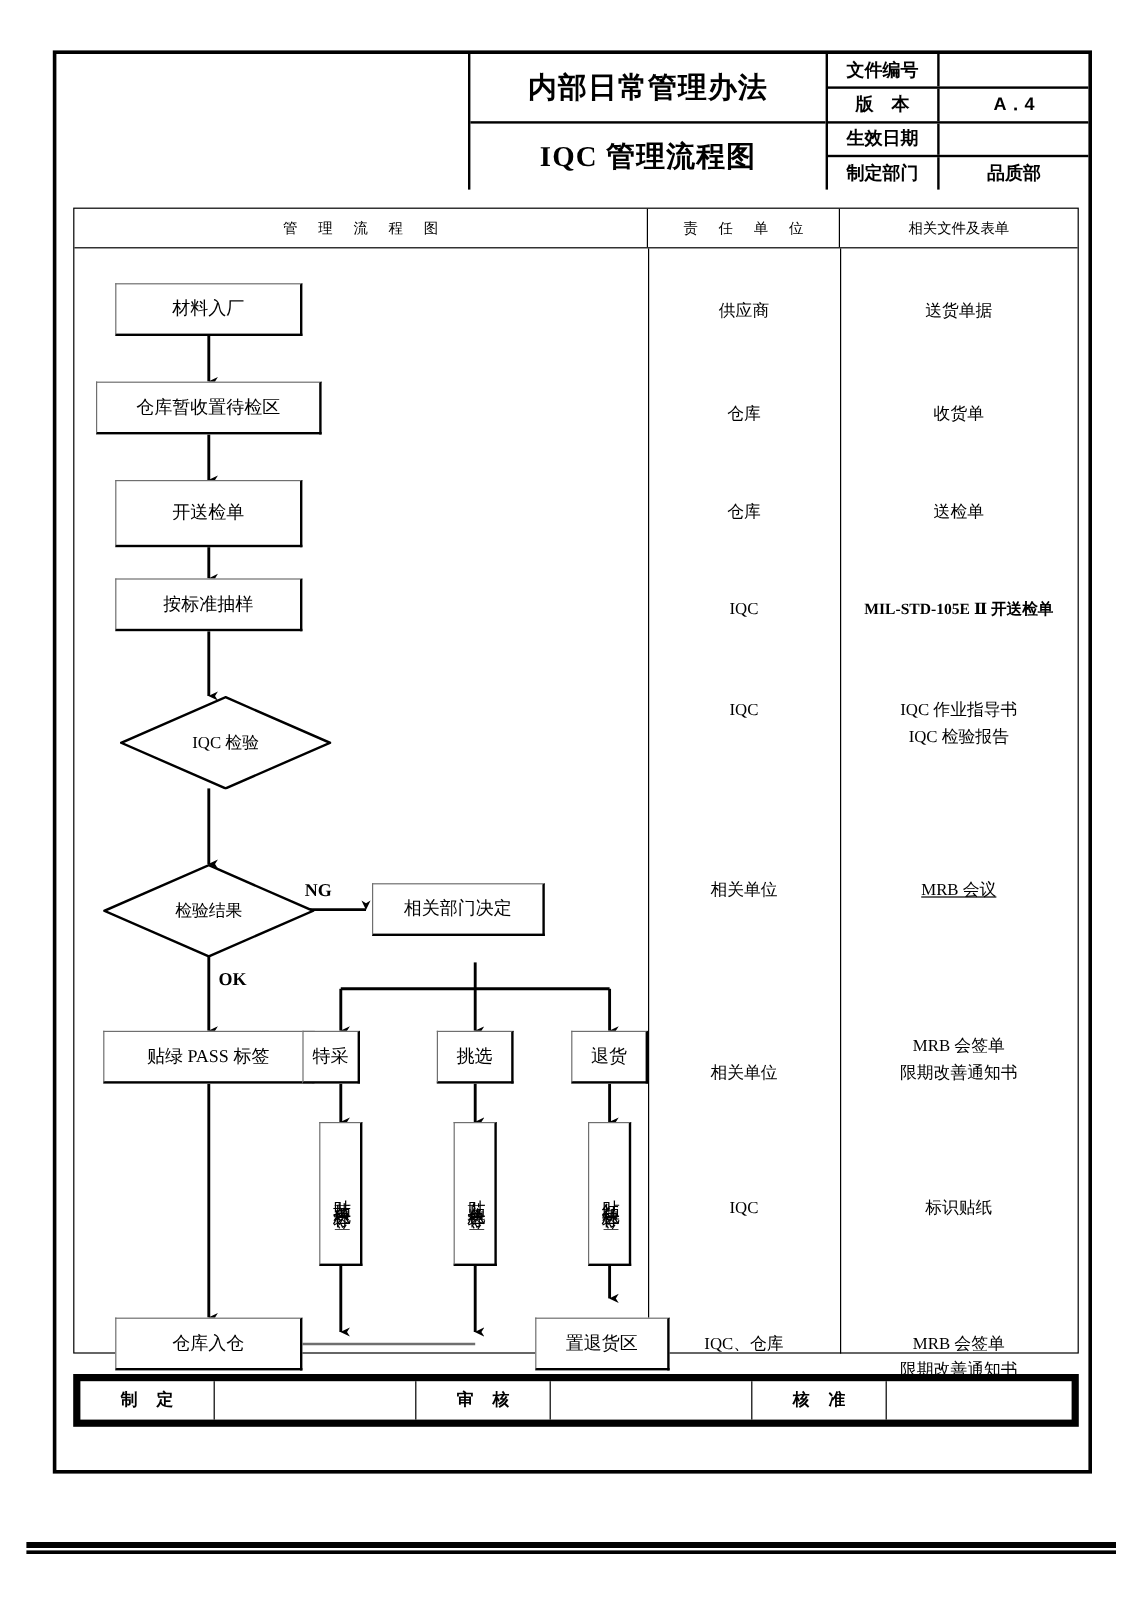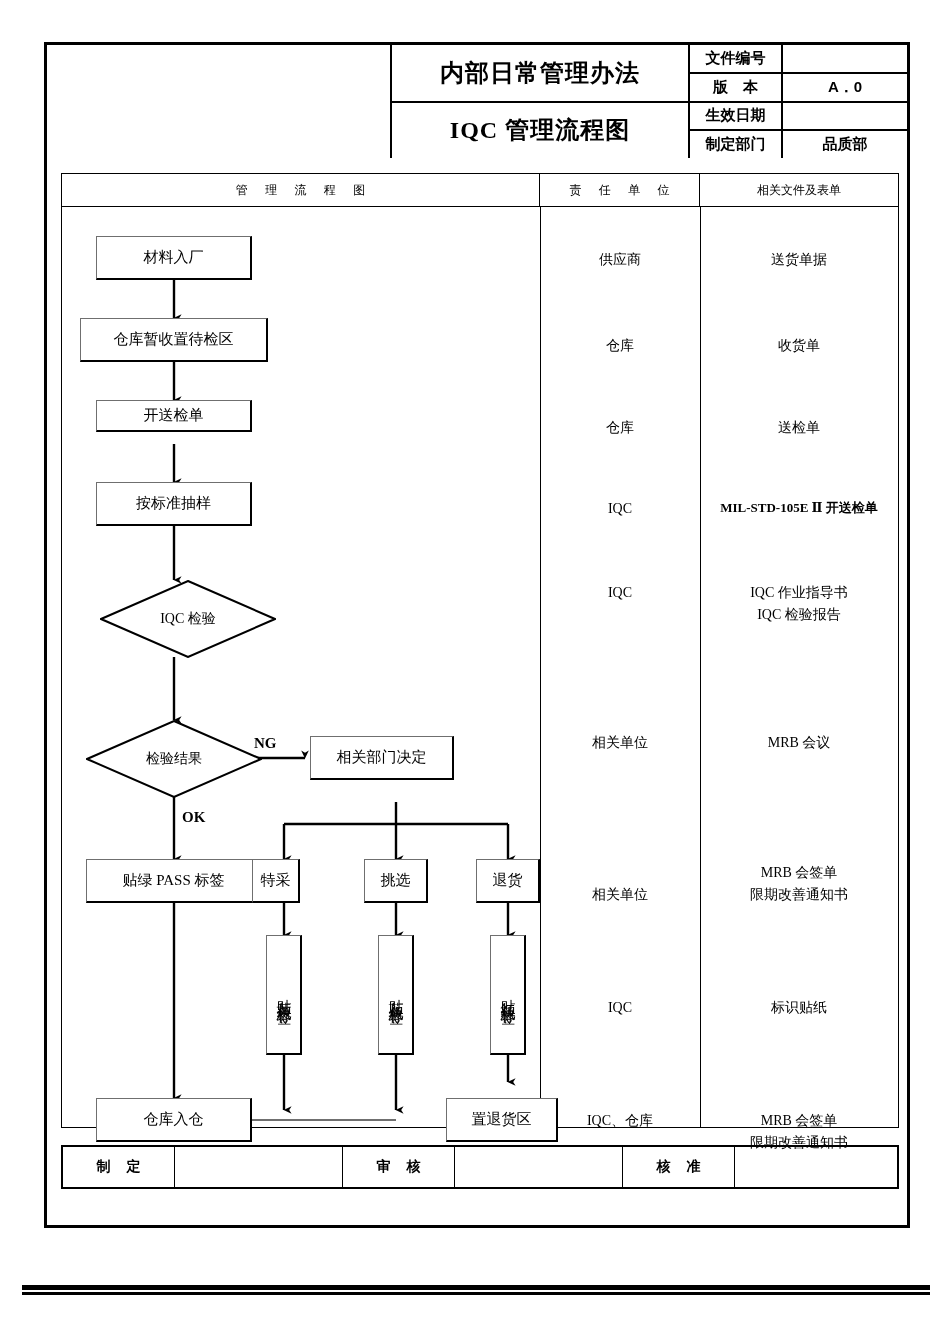--- a/index.html
+++ b/index.html
@@ -102,21 +102,21 @@
   .col2{left:478px;width:160px;}
   .col3{left:638px;width:198px;}
   .ctext{
     position:absolute;width:100%;text-align:center;
     font-size:14px;line-height:1.55;
   }
 
   
   .foot{
     position:absolute;left:14px;top:1100px;width:838px;height:44px;
-    border:2px solid #000000;box-sizing:border-box;display:flex;
+    border:6px solid #000000;box-sizing:border-box;display:flex;
   }
   .foot .fl{
     width:112px;display:flex;align-items:center;justify-content:center;
     border-right:1px solid #000;box-sizing:border-box;
     font-size:14px;font-weight:bold;letter-spacing:6px;text-indent:6px;
     font-family:"Liberation Sans","DejaVu Sans",sans-serif;
   }
   .foot .fv{width:168px;border-right:1px solid #000;box-sizing:border-box;}
   .foot .fv.last{border-right:none;flex:1;width:auto;}
 
@@ -141,21 +141,21 @@
         <span class="hdr-title">IQC 管理流程图</span>
       </div>
     </div>
     <div class="hdr-right">
       <div class="row">
         <div class="lbl">文件编号</div>
         <div class="val"></div>
       </div>
       <div class="row">
         <div class="lbl">版　本</div>
-        <div class="val">A．0</div>
+        <div class="val">A．4</div>
       </div>
       <div class="row">
         <div class="lbl">生效日期</div>
         <div class="val"></div>
       </div>
       <div class="row">
         <div class="lbl">制定部门</div>
         <div class="val">品质部</div>
       </div>
     </div>
@@ -218,21 +218,21 @@
         </svg>
 
         <div class="box" style="left:34px;top:29px;width:156px;height:44px;">
           <span>材料入厂</span>
         </div>
 
         <div class="box" style="left:18px;top:111px;width:188px;height:44px;">
           <span>仓库暂收置待检区</span>
         </div>
 
-        <div class="box" style="left:34px;top:193px;width:156px;height:32px;align-items:center;">
+        <div class="box" style="left:34px;top:193px;width:156px;height:56px;align-items:center;">
           <span>开送检单</span>
         </div>
 
         <div class="box" style="left:34px;top:275px;width:156px;height:44px;">
           <span>按标准抽样</span>
         </div>
 
         <div class="dia" style="left:38px;top:373px;width:176px;height:78px;">
           <svg width="176" height="78" viewBox="0 0 176 78">
             <polygon points="88,1 175,39 88,77 1,39" fill="#fff" stroke="#000" stroke-width="2"></polygon>
@@ -305,21 +305,21 @@
 
       <div class="col3">
         <div class="ctext" style="top:42px;">送货单据</div>
         <div class="ctext" style="top:128px;">收货单</div>
         <div class="ctext" style="top:210px;">送检单</div>
         <div class="ctext" style="top:291px;font-weight:bold;font-size:13px;">MIL-STD-105E Ⅱ 开送检单</div>
 
         <div class="ctext" style="top:375px;">IQC 作业指导书</div>
         <div class="ctext" style="top:397px;">IQC 检验报告</div>
 
-        <div class="ctext" style="top:525px;">MRB 会议</div>
+        <div class="ctext" style="top:525px;text-decoration:underline;">MRB 会议</div>
 
         <div class="ctext" style="top:655px;">MRB 会签单</div>
         <div class="ctext" style="top:677px;">限期改善通知书</div>
 
         <div class="ctext" style="top:790px;">标识贴纸</div>
 
         <div class="ctext" style="top:903px;">MRB 会签单</div>
         <div class="ctext" style="top:925px;">限期改善通知书</div>
       </div>
 

